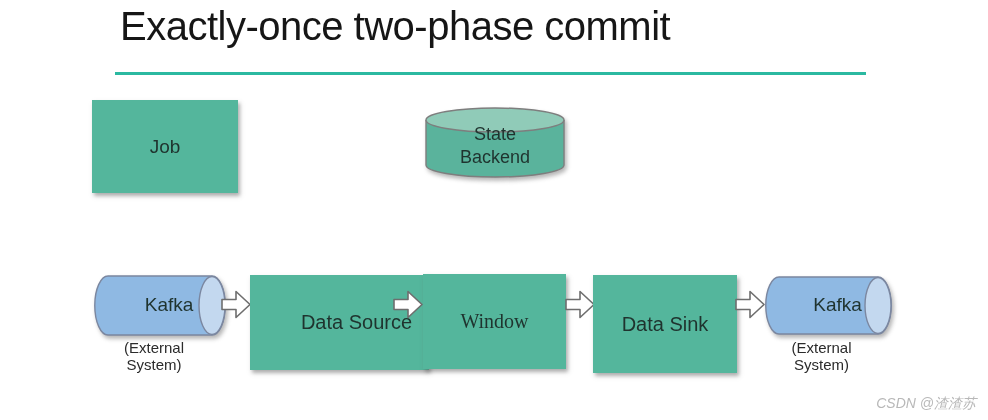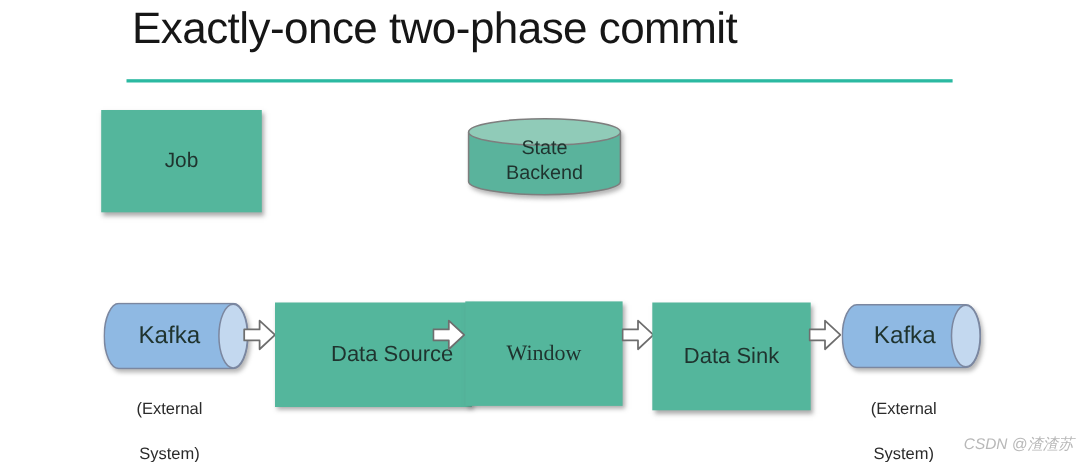--- a/index.html
+++ b/index.html
@@ -31,25 +31,25 @@
   .box-src{left:250px;top:275px;width:145px;height:95px;font-size:20px;padding-left:34px;}
   .box-win{left:423px;top:274px;width:143px;height:95px;font-size:20px;font-family:Liberation Serif, serif;}
   .box-sink{left:593px;top:275px;width:144px;height:98px;font-size:20px;}
   .shape{position:absolute;}
   .shape svg{display:block;filter:drop-shadow(2px 3px 2px rgba(90,90,90,.45));}
   .cyl-label{
     position:absolute;display:flex;flex-direction:column;align-items:center;justify-content:center;
     color:#1f332e;text-align:center;line-height:1.3;
   }
   .sb-label{left:0;top:8px;width:142px;height:62px;font-size:18px;}
-  .kafka-label{left:1px;top:0;height:100%;font-size:22px;}
+  .kafka-label{left:16px;top:0;height:100%;font-size:19px;}
   .ext-label{
     position:absolute;color:#2b2b2b;font-size:15px;line-height:17px;text-align:center;
   }
-  .ext-label .line{display:block;margin-top:24px;}
+  .ext-label .line{display:block;}
   .arrow{position:absolute;width:30px;height:29px;}
   .watermark{
     position:absolute;right:12px;top:395px;
     font-size:14px;color:#b8b8b8;white-space:nowrap;font-style:italic;
   }
 </style>
 </head>
 <body>
 
 <div class="canvas">

